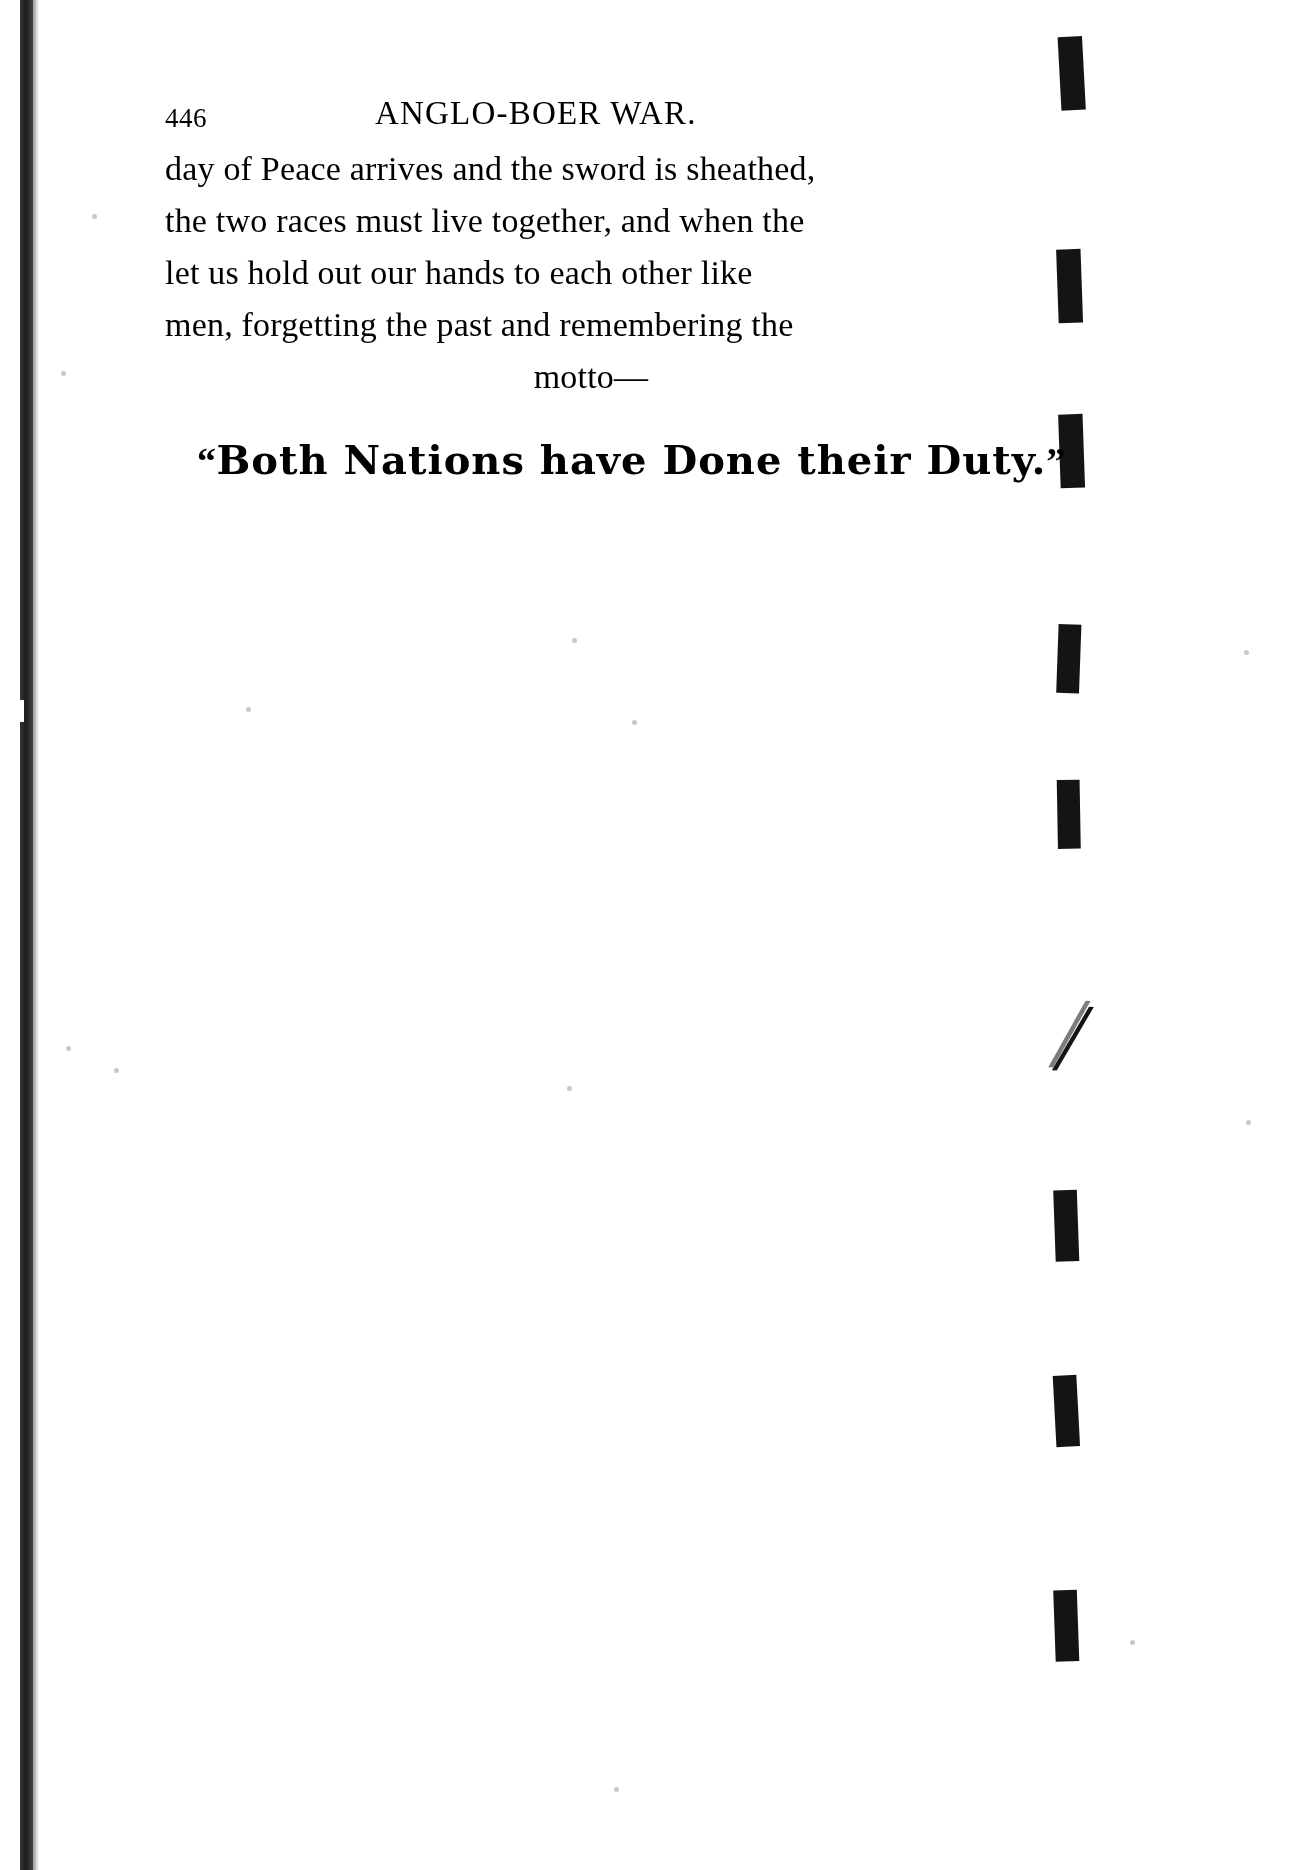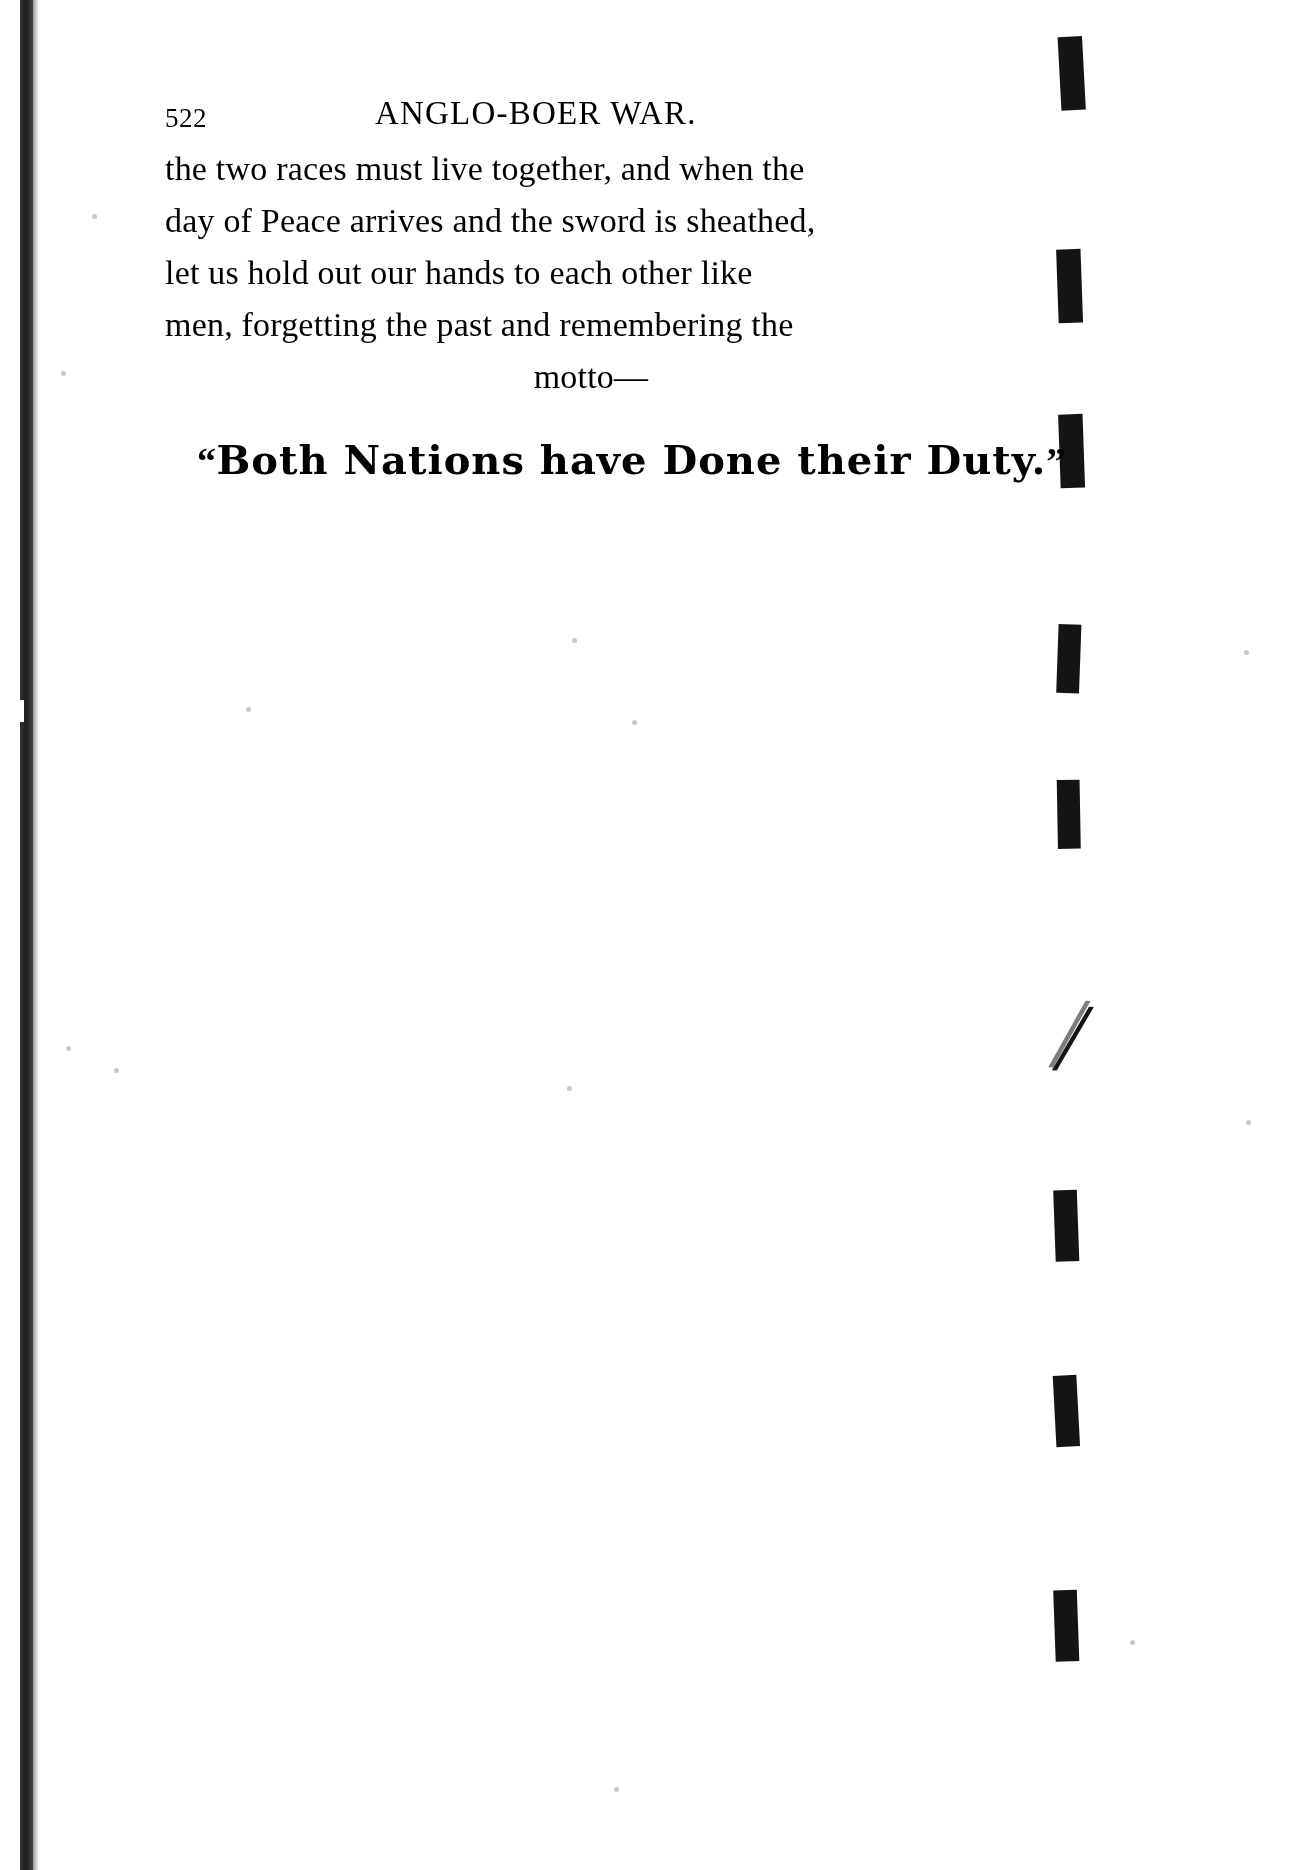--- a/index.html
+++ b/index.html
@@ -162,27 +162,27 @@
 <div class="speck" style="left:66px;  top:1046px;width:5px; height:5px;"></div>
 <div class="speck" style="left:114px; top:1068px;width:5px; height:5px;"></div>
 <div class="speck" style="left:567px; top:1086px;width:5px; height:5px;"></div>
 <div class="speck" style="left:1246px;top:1120px;width:5px; height:5px;"></div>
 <div class="speck" style="left:1130px;top:1640px;width:5px; height:5px;"></div>
 <div class="speck" style="left:614px; top:1787px;width:5px; height:5px;"></div>
 
 <div class="page">
 
   <div class="header-row">
-    <div class="folio">522</div>
+    <div class="folio">446</div>
     <div class="running-head">ANGLO-BOER  WAR.</div>
   </div>
 
   <div class="body-text">
+    <div>day of Peace arrives and the sword is sheathed,</div>
     <div>the two races must live together, and when the</div>
-    <div>day of Peace arrives and the sword is sheathed,</div>
     <div>let us hold out our hands to each other like</div>
     <div>men, forgetting the past and remembering the</div>
     <div class="last-line">motto—</div>
   </div>
 
   <div class="motto">
     <span class="quote">“</span><span class="gothic">Both Nations have Done their Duty.</span><span class="quote">”</span>
   </div>
 
 </div>

